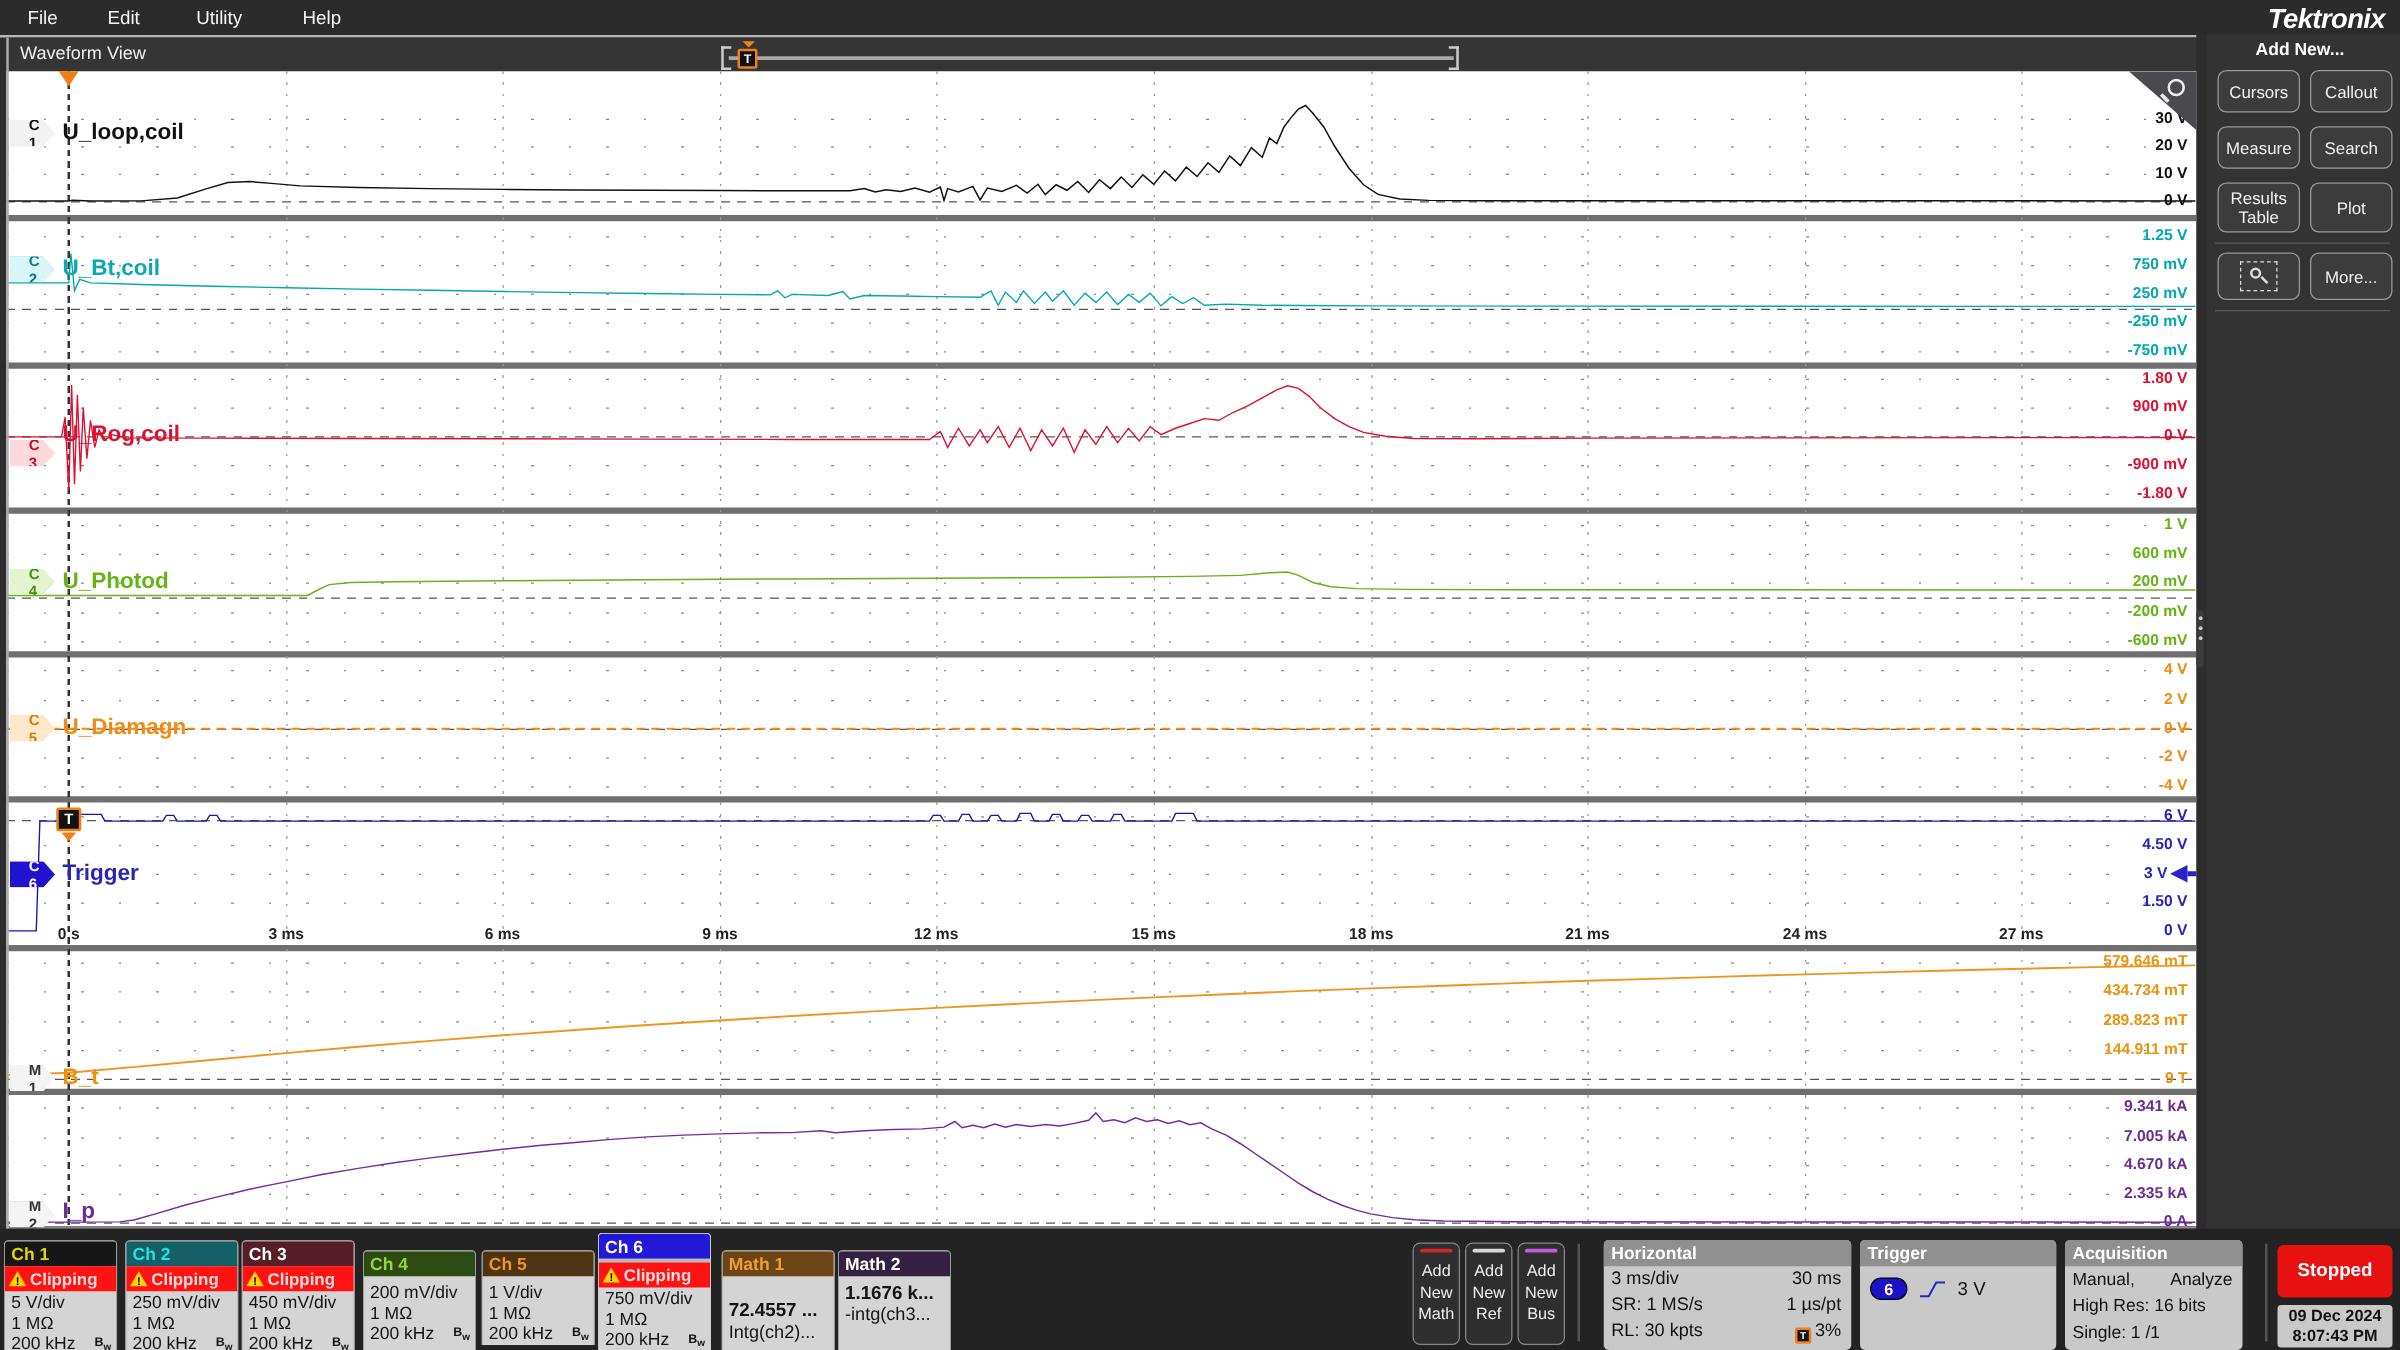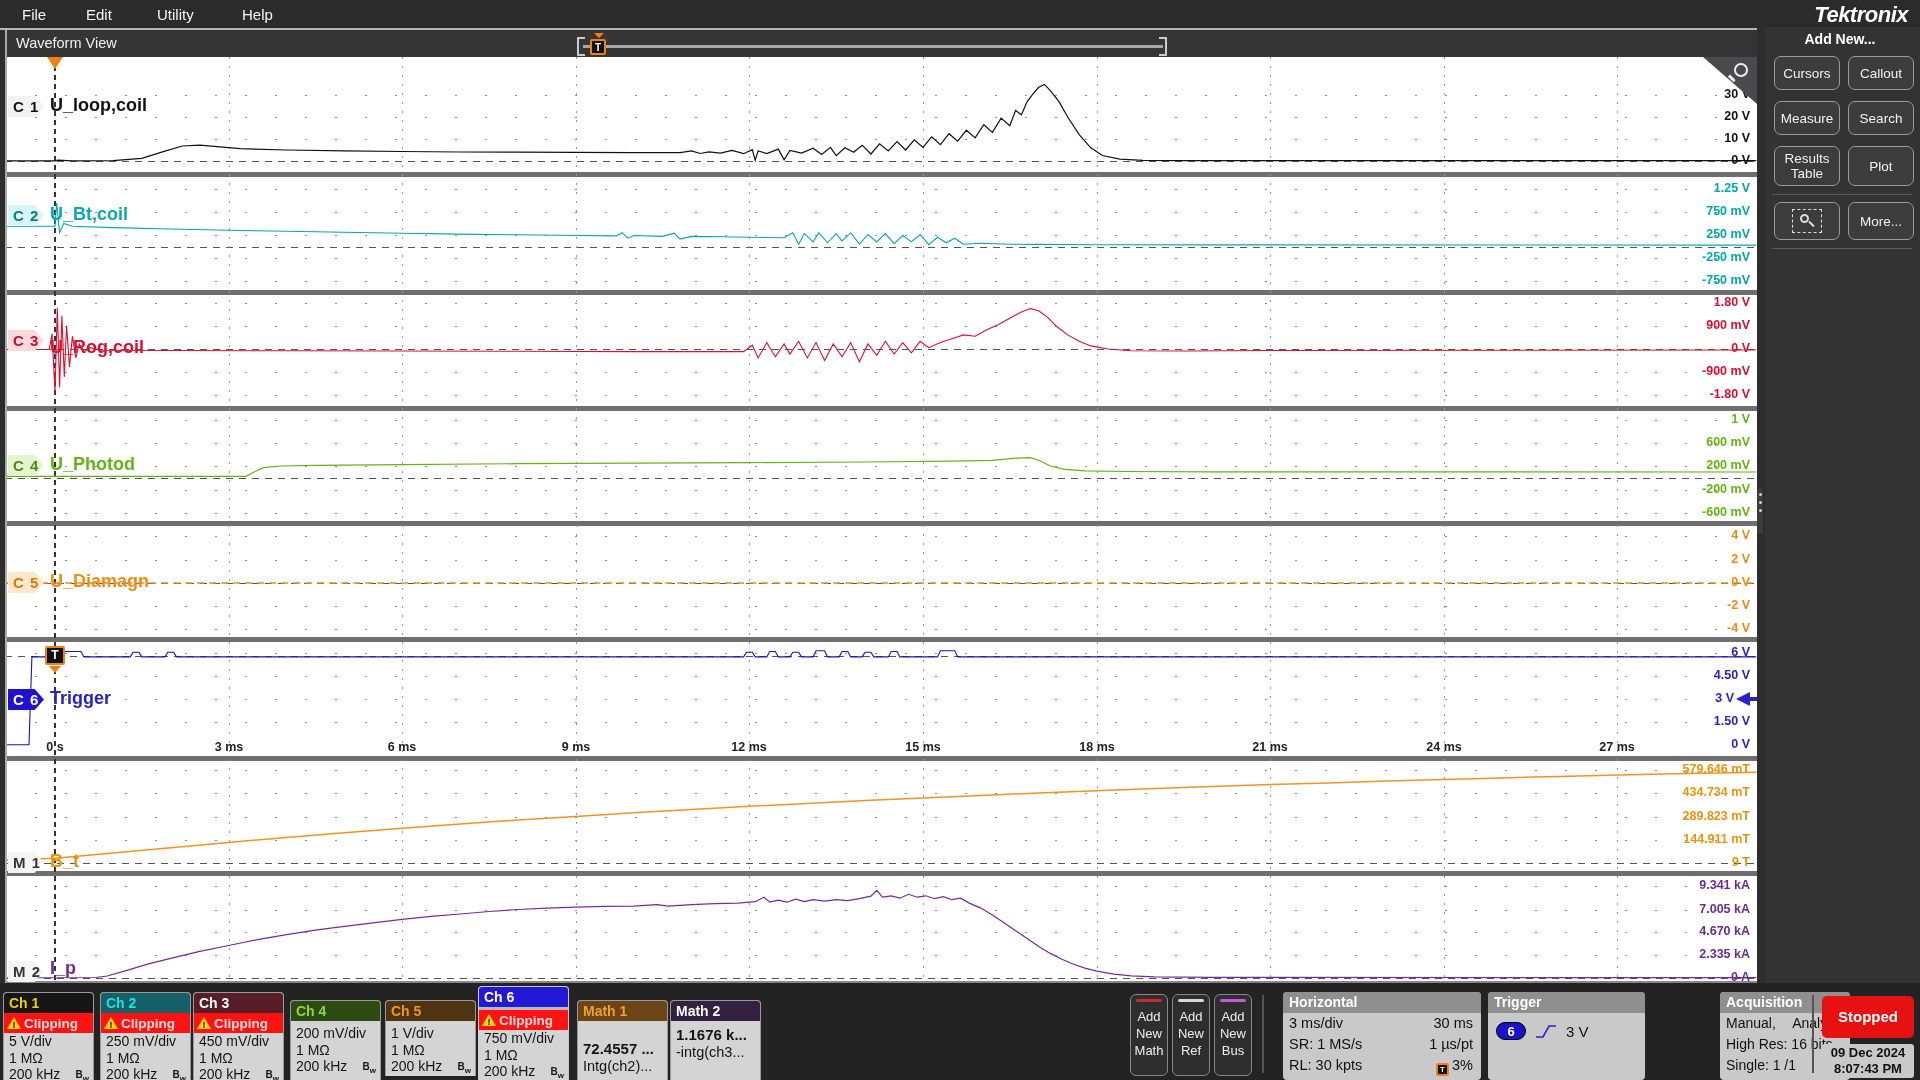--- a/index.html
+++ b/index.html
@@ -30,22 +30,22 @@
   .g-vt { position:absolute; top:0; width:2px; height:924px;
           background:repeating-linear-gradient(180deg,#333 0 5px,transparent 5px 9px); }
   #traces { position:absolute; left:5px; top:57px; }
 
   
   .sl { position:absolute; right:170px; font-size:12.5px; font-weight:bold; text-align:right; line-height:15px; }
   .tl { position:absolute; top:740px; width:70px; text-align:center; color:#222; font-size:12.5px; font-weight:bold; }
 
   
   .tag { position:absolute; width:36px; height:21px; clip-path:polygon(0 0,74% 0,100% 50%,74% 100%,0 100%);
-         font-size:15px; font-weight:bold; display:flex; align-items:center; justify-content:flex-start;
-         padding-left:5px; letter-spacing:1px; }
+         font-size:12px; font-weight:bold; display:flex; align-items:center; justify-content:flex-start;
+         padding-left:15px; letter-spacing:1px; }
   .chname { position:absolute; font-size:18px; font-weight:bold; }
 
   
   #sidebar { position:absolute; left:1765px; top:27px; width:155px; height:956px; background:#333; }
   #addnew { position:absolute; left:1765px; top:31px; width:150px; text-align:center; color:#fff; font-size:14px; font-weight:bold; }
   .sbtn { position:absolute; background:#3c3c3c; border:1px solid #9a9a9a; border-radius:7px; color:#f2f2f2;
           font-size:13.5px; display:flex; align-items:center; justify-content:center; text-align:center; line-height:15px; cursor:default; }
   .sdiv { position:absolute; left:1772px; width:140px; height:1px; background:#5a5a5a; }
 
   
@@ -250,21 +250,21 @@
 <span class="tl" style="left:1235px">21 ms</span>
 <span class="tl" style="left:1409px">24 ms</span>
 <span class="tl" style="left:1582px">27 ms</span>
 
 <div class="tag" style="left:8px;top:96px;background:#f2f2f2;color:#111;outline:1px solid #555">C 1</div>
 <span class="chname" style="left:50px;top:95px;color:#111">U_loop,coil</span>
 
 <div class="tag" style="left:8px;top:205px;background:#d8f6f6;color:#0a7d84;outline:1px solid #0aa9b0">C 2</div>
 <span class="chname" style="left:50px;top:204px;color:#0aa9b0">U_Bt,coil</span>
 
-<div class="tag" style="left:8px;top:330px;background:#fadadd;color:#c00f2d;outline:1px solid #dc1030">C 3</div>
+<div class="tag" style="left:8px;top:352px;background:#fadadd;color:#c00f2d;outline:1px solid #dc1030">C 3</div>
 <span class="chname" style="left:50px;top:337px;color:#dc1030">U_Rog,coil</span>
 
 <div class="tag" style="left:8px;top:455px;background:#e4f4cf;color:#4c8b12;outline:1px solid #64b414">C 4</div>
 <span class="chname" style="left:50px;top:454px;color:#64b414">U_Photod</span>
 
 <div class="tag" style="left:8px;top:572px;background:#fde8cc;color:#d97908;outline:1px solid #f08a14">C 5</div>
 <span class="chname" style="left:50px;top:571px;color:#ef8b16">U_Diamagn</span>
 
 <div class="tag" style="left:8px;top:689px;background:#2012d0;color:#fff">C 6</div>
 <span class="chname" style="left:50px;top:688px;color:#2a24b8">Trigger</span>
@@ -432,21 +432,21 @@
   <div class="panel-h">Trigger</div>
   <div style="display:flex;align-items:center;gap:9px;padding:9px 0 0 8px">
     <span style="display:inline-block;width:30px;height:18px;background:#1a12c8;border:1px solid #000;border-radius:9px;color:#fff;font-size:13px;font-weight:bold;text-align:center;line-height:17px">6</span>
     <svg width="22" height="15">
       <polyline points="1,13 8,13 14,2 21,2" fill="none" stroke="#2a24c8" stroke-width="1.6"></polyline>
     </svg>
     <span style="font-size:15px;color:#111">3 V</span>
   </div>
 </div>
 
-<div class="panel" style="left:1720px;width:130px">
+<div class="panel" style="left:1652px;width:142px">
   <div class="panel-h">Acquisition</div>
   <div class="prow" style="font-size:14px">
       <span>Manual,</span>
       <span>Analyze</span>
     </div>
   <div class="prow" style="font-size:14px">
       <span>High Res: 16 bits</span>
     </div>
   <div class="prow" style="font-size:14px">
       <span>Single: 1 /1</span>

